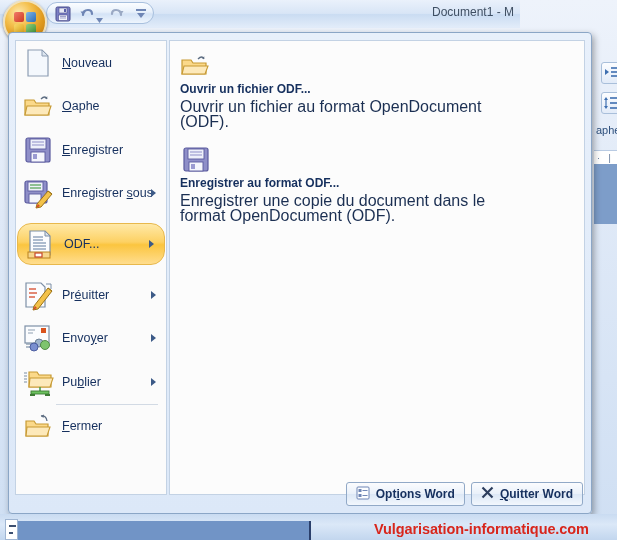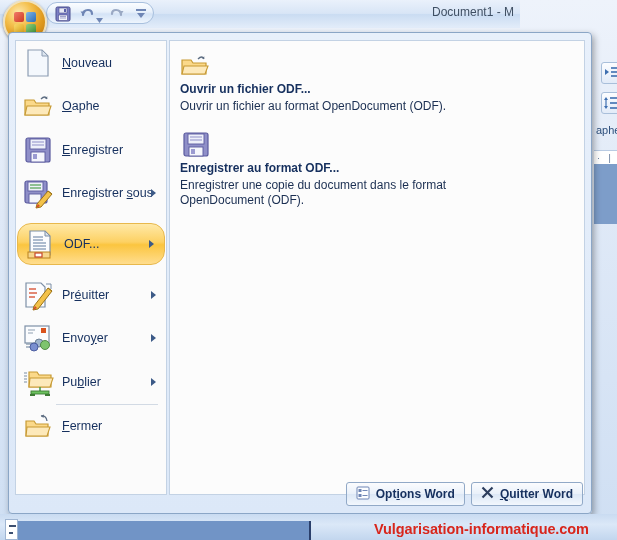--- a/index.html
+++ b/index.html
@@ -216,21 +216,21 @@
     position: relative;
   }
   .odf-text { padding-top: 1px; }
   .odf-title {
     font-size: 12px;
     font-weight: bold;
     color: #16305e;
     margin-bottom: 3px;
   }
   .odf-desc {
-    font-size: 12px;
+    font-size: 16px;
     color: #1b2f52;
     line-height: 15px;
     max-width: 352px;
   }
 
   
   #menu-footer {
     position: absolute;
     right: 8px; bottom: 7px;
     display: flex;

